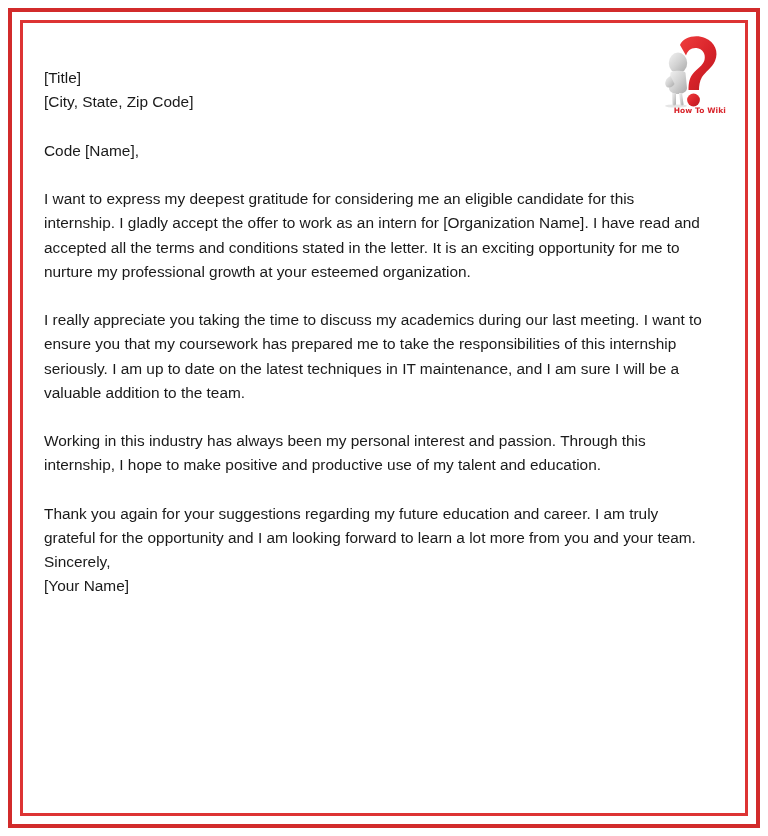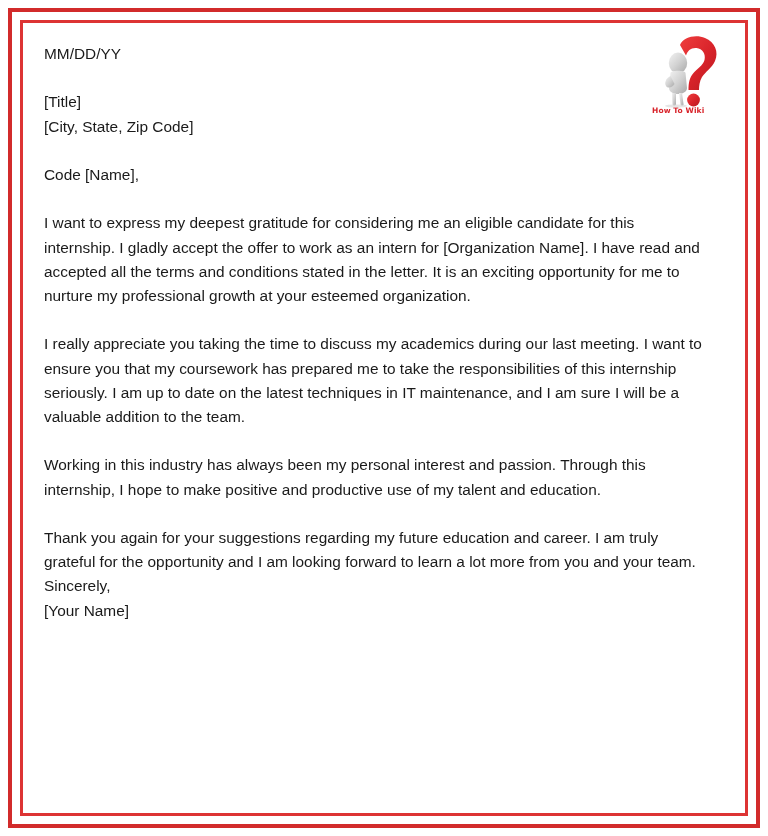--- a/index.html
+++ b/index.html
@@ -69,21 +69,21 @@
     position: relative;
     width: 74px;
     height: 76px;
   }
   #logo-mark svg {
     position: absolute;
     left: 0;
     top: 0;
   }
   #logo-caption {
-    text-align: left;
+    text-align: right;
     color: #d8232a;
     font-family: "DejaVu Sans", sans-serif;
     font-weight: bold;
     font-size: 7.5px;
     letter-spacing: 0.1px;
     margin-top: -2px;
   }
 
   
   .body-text {
@@ -137,21 +137,20 @@
             <path d="M27 61 L28.5 72 C28.5 74, 32 74, 31.5 72 L30 61 Z" fill="url(#figgrey)"></path>
             <ellipse cx="24" cy="74" rx="11" ry="1.6" fill="#cfcfcf" opacity="0.55"></ellipse>
           </g>
         </svg>
       </div>
       <div id="logo-caption">How To Wiki</div>
     </div>
 
     <div class="body-text">
 
-      <p class="para date-line">MM/DD/YY</p>
 
       <div class="spacer"></div>
 
       <div>
         <div class="line">[Title]</div>
         <div class="line">[City, State, Zip Code]</div>
       </div>
 
       <div class="spacer"></div>
 

